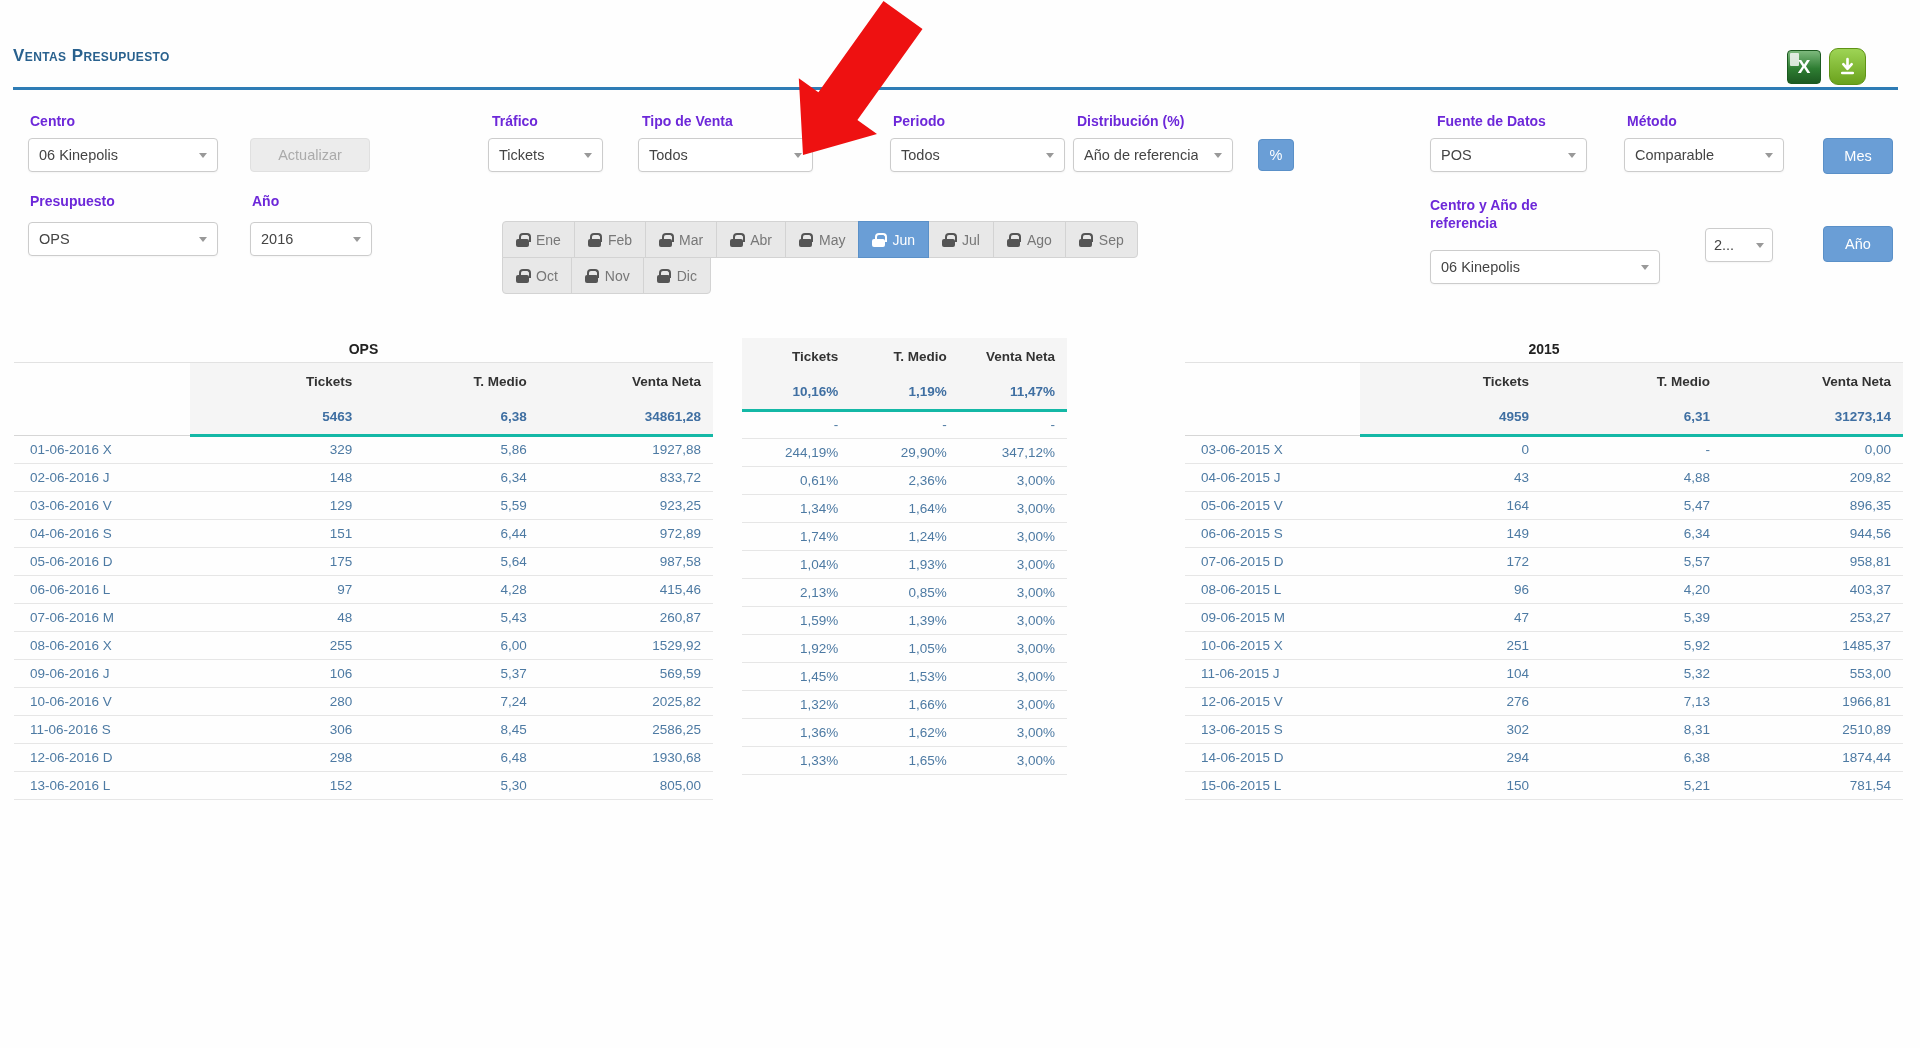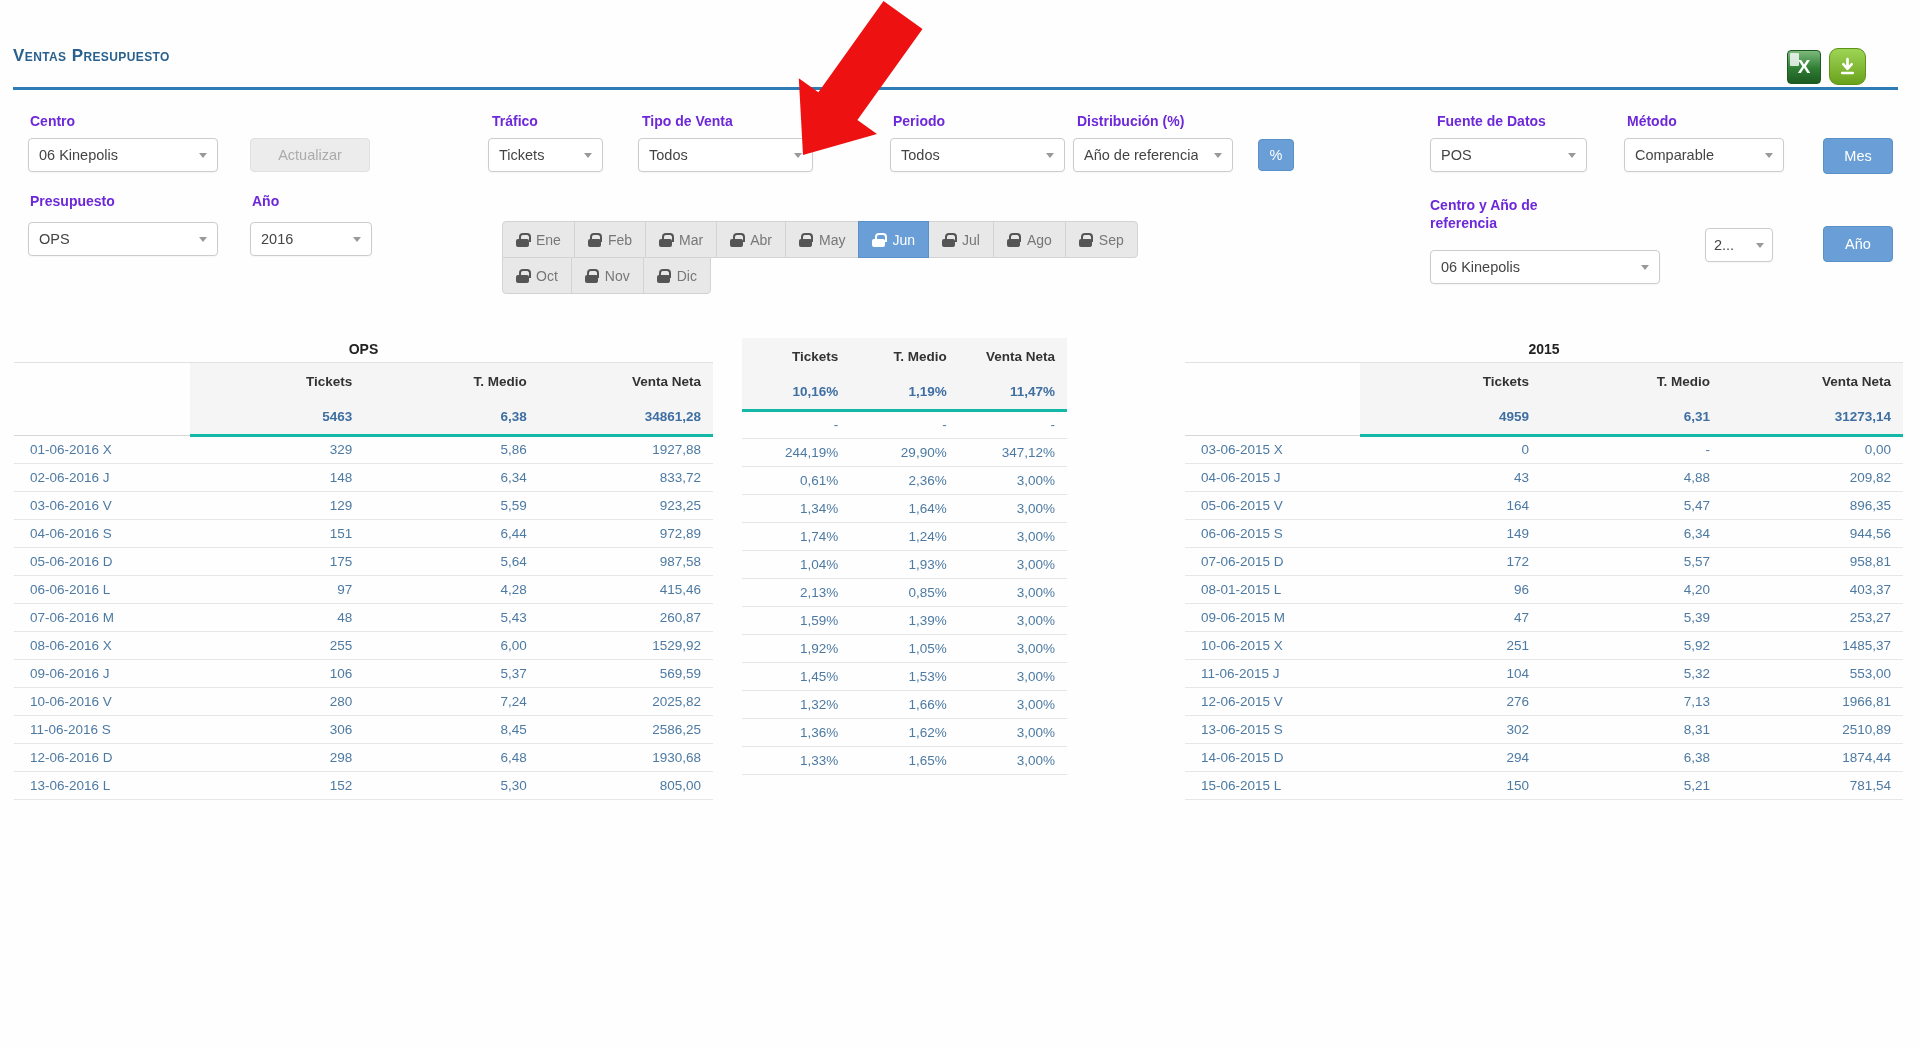--- a/index.html
+++ b/index.html
@@ -462,21 +462,21 @@
           <td>6,34</td>
           <td>944,56</td>
         </tr>
         <tr class="datarow">
           <td class="datecell">07-06-2015 D</td>
           <td>172</td>
           <td>5,57</td>
           <td>958,81</td>
         </tr>
         <tr class="datarow">
-          <td class="datecell">08-01-2015 L</td>
+          <td class="datecell">08-06-2015 L</td>
           <td>96</td>
           <td>4,20</td>
           <td>403,37</td>
         </tr>
         <tr class="datarow">
           <td class="datecell">09-06-2015 M</td>
           <td>47</td>
           <td>5,39</td>
           <td>253,27</td>
         </tr>

